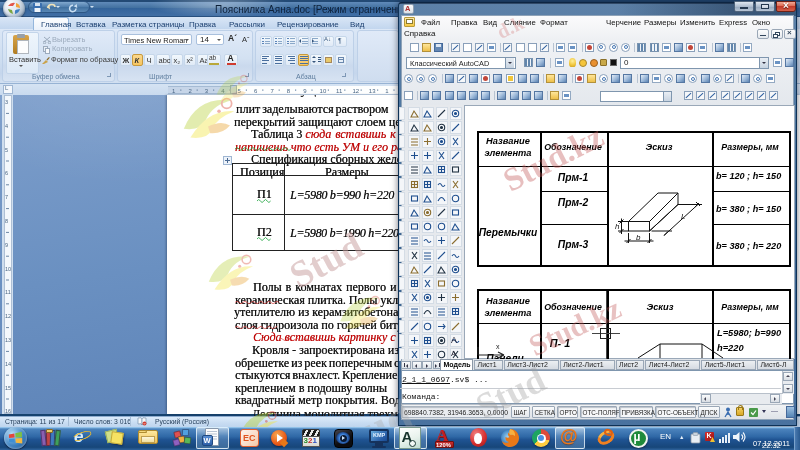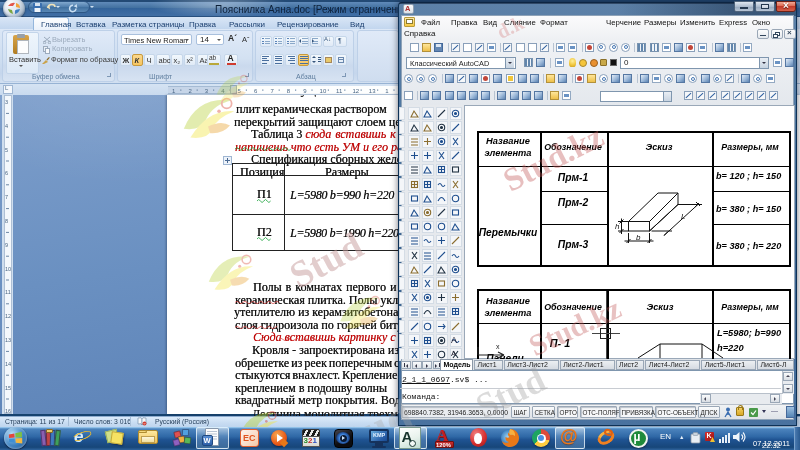--- a/index.html
+++ b/index.html
@@ -238,21 +238,21 @@
       <text x="2" y="247.0" font-size="5.5" fill="#4a6684" font-family="Liberation Sans">13</text>
       <rect x="3" y="255.9" width="3" height="1" fill="#6c87a6"></rect>
       <text x="2" y="270.8" font-size="5.5" fill="#4a6684" font-family="Liberation Sans">14</text>
       <rect x="3" y="279.7" width="3" height="1" fill="#6c87a6"></rect>
       <text x="2" y="294.6" font-size="5.5" fill="#4a6684" font-family="Liberation Sans">15</text>
       <rect x="3" y="303.5" width="3" height="1" fill="#6c87a6"></rect>
       <text x="2" y="318.40000000000003" font-size="5.5" fill="#4a6684" font-family="Liberation Sans">16</text>
     </svg>
 <div class="ab" id="page" style="left:167px;top:95px;width:633px;height:319px;background:#fff;box-shadow:-1px 0 2px rgba(30,50,80,.45);overflow:hidden;">
 <div class="st" style="left:69px;top:-15.5px;"><span style="font-family:'Liberation Serif',serif;font-size:12px;color:#101010;text-shadow:0.3px 0 0 #444;word-spacing:2px;">высотой несущих стен из панелей и</span></div>
-<div class="st" style="left:69px;top:4.400000000000006px;"><span style="font-family:'Liberation Serif',serif;font-size:12px;color:#101010;text-shadow:0.3px 0 0 #444;word-spacing:-1px;">плит  керамическая  раствором</span></div>
+<div class="st" style="left:69px;top:4.400000000000006px;"><span style="font-family:'Liberation Serif',serif;font-size:12px;color:#101010;text-shadow:0.3px 0 0 #444;word-spacing:-1px;">плит  заделываются  раствором</span></div>
 <div class="st" style="left:67px;top:16.799999999999997px;"><span style="font-family:'Liberation Serif',serif;font-size:12px;color:#101010;text-shadow:0.3px 0 0 #444;">перекрытий защищают слоем цем</span></div>
 <div class="st" style="left:84px;top:29.200000000000003px;"><span style="font-family:'Liberation Serif',serif;font-size:12px;color:#101010;text-shadow:0.3px 0 0 #444;">Таблица  3  </span><span style="font-family:'Liberation Serif',serif;font-size:12px;color:#c00000;font-style:italic;text-shadow:0.3px 0 0 #c66;word-spacing:1px;">сюда  вставишь  к</span></div>
 <div class="st" style="left:68px;top:41.599999999999994px;"><span style="font-family:'Liberation Serif',serif;font-size:12px;color:#c00000;font-style:italic;text-shadow:0.3px 0 0 #c66;">напишешь что есть УМ и его разм</span></div>
 <div class="st" style="left:84px;top:53.900000000000006px;"><span style="font-family:'Liberation Serif',serif;font-size:12px;color:#101010;text-shadow:0.3px 0 0 #444;">Спецификация сборных железо</span></div>
 </div>
 <div class="ab" style="left:232px;top:163px;width:166px;height:87.6px;border:1px solid #222;border-right:none;"></div>
 <div class="ab" style="left:232px;top:175.4px;width:166px;height:1px;background:#222;"></div>
 <div class="ab" style="left:232px;top:213.5px;width:166px;height:1px;background:#222;"></div>
 <div class="ab" style="left:284px;top:163px;width:1px;height:88px;background:#222;"></div>
 <div class="st" style="left:240px;top:164.5px;font-family:'Liberation Serif',serif;font-size:12px;color:#101010;text-shadow:0.3px 0 0 #444;">Позиция</div>

